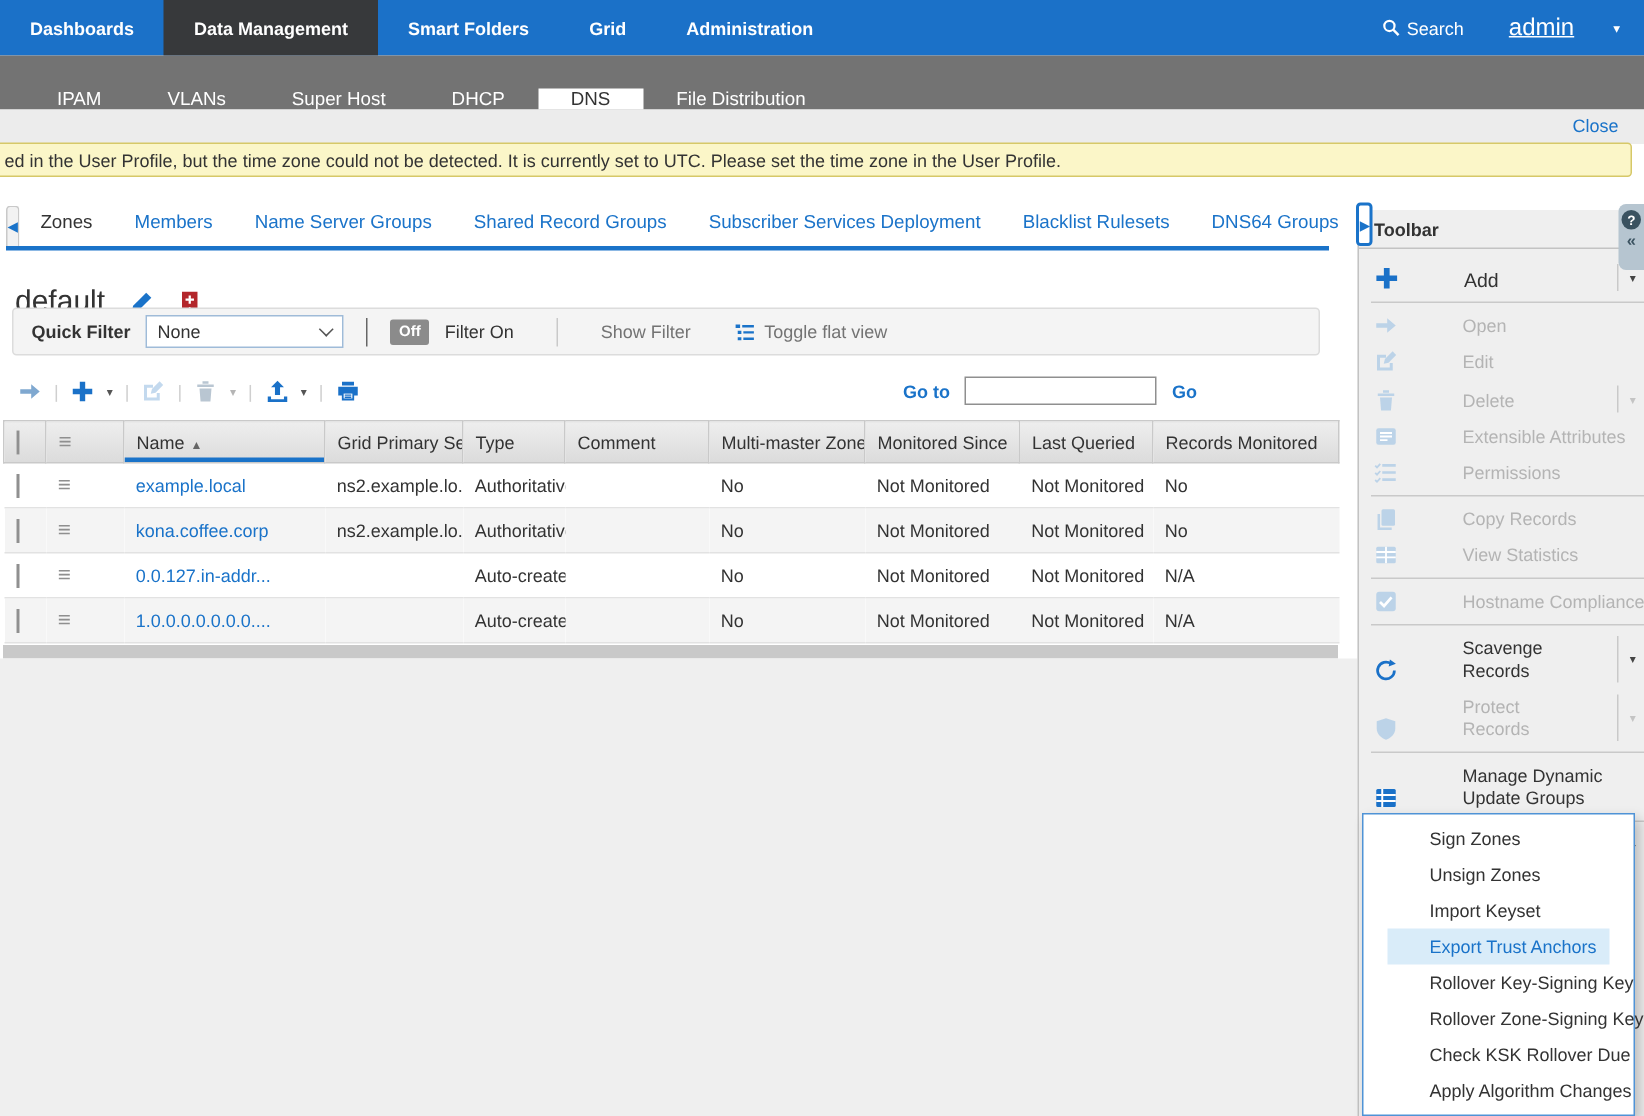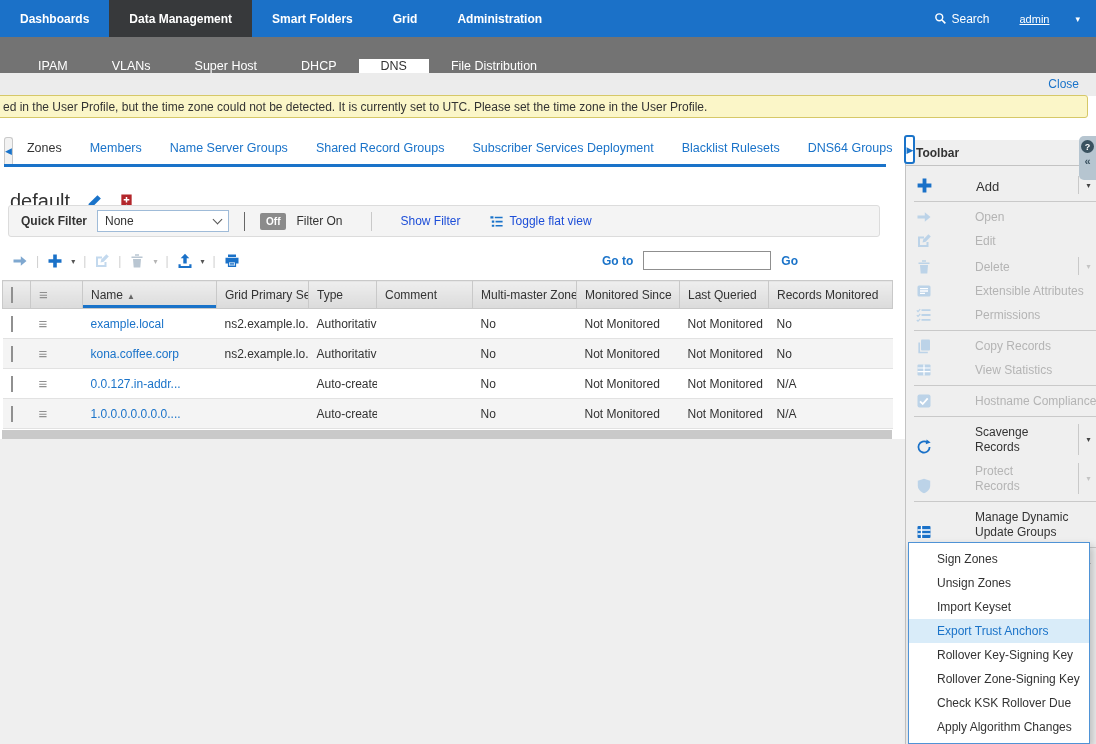--- a/index.html
+++ b/index.html
@@ -9,21 +9,21 @@
     font-family:"Liberation Sans", sans-serif; font-size:12px; color:#333; background:#fff;
   }
   svg { display:block; }
 
   
   .topnav { position:absolute; top:0; left:0; right:0; height:37px; background:#1b71c8; display:flex; align-items:stretch; }
   .topnav-item { display:flex; align-items:center; padding:0 20px; color:#fff; font-weight:bold; font-size:12px; cursor:pointer; }
   .topnav-item.active { background:#37393b; }
   .topnav-right { margin-left:auto; display:flex; align-items:center; padding-right:16px; gap:8px; color:#fff; }
   .search-box { display:flex; align-items:center; gap:4px; }
-  .user-name { margin-left:22px; font-size:11px;text-decoration:underline; }
+  .user-name { margin-left:22px; font-size:16px;text-decoration:underline; }
   .user-caret { margin-left:18px; font-size:9px; }
 
   
   .subnav { position:absolute; top:37px; left:0; right:0; height:36px; background:#737373; display:flex; align-items:flex-end;padding-left:16px; }
   .subnav-item { display:flex; align-items:center; padding:0 22px; color:#fff; font-size:12.5px; cursor:pointer; }
   .subnav-item.active { background:#fff; color:#333; }
 
   
   .notice-strip { position:absolute; top:73px; left:0; right:0; height:23px; background:#ececec; }
   .close-link { position:absolute; right:17px; top:4px; color:#1a73c9; cursor:pointer; }
@@ -48,21 +48,21 @@
 
   .filterbar { position:absolute; top:87px; left:8px; width:872px; height:32px; background:#f4f4f4; border:1px solid #dcdcdc;
                border-radius:3px; display:flex; align-items:center; padding:0 12px; gap:10px; }
   .qf-label { font-weight:bold; }
   .qf-select { width:132px; height:22px; background:#fff; border:1px solid #9fbbd8; display:flex; align-items:center;
                justify-content:space-between; padding:0 7px; cursor:pointer; }
   .chev { width:7px; height:7px; border-right:1.6px solid #555; border-bottom:1.6px solid #555; transform:rotate(45deg); margin-top:-4px; }
   .vdiv { width:1px; height:19px; background:#666; margin:0 5px; }
   .vdiv.light { background:#c9c9c9; }
   .off-btn { background:#8b8b8b; color:#fff; font-size:10px; font-weight:bold; padding:3px 6px; border-radius:2px; cursor:pointer; }
-  .link { color:#1d4ed8; cursor:pointer; }
+  .link { color:#737373; cursor:pointer; }
   .flatview { display:flex; align-items:center; gap:6px; }
 
   .actions { position:absolute; top:135px; left:12px; display:flex; align-items:center; gap:8px; }
   .act-ic { width:16px; height:16px; cursor:pointer; }
   .act-sep { color:#cfcfcf; }
   .caret-sm { font-size:8px; color:#555; cursor:pointer; }
   .caret-sm.dim { color:#b5b5b5; }
   .ic-en { color:#1a71c8; }
   .ic-open-dis { color:#7fa8d0; }
   .ic-edit-dis { color:#c3d9ee; }
@@ -103,21 +103,21 @@
   .tb-caret { width:20px; align-self:stretch; min-height:18px; border-left:1px solid #c9c9c9; margin-left:4px;
               display:flex; align-items:center; justify-content:center; font-size:8px; color:#444; }
   .tb-item.disabled { cursor:default; }
   .tb-item.disabled .tb-ic { color:#bcd3e8; }
   .tb-item.disabled .tb-label { color:#b4b4b4; }
   .tb-item.disabled .tb-caret { color:#c4c4c4; }
   .tb-sep { border-top:1px solid #c9c9c9; margin:3px 8px; }
 
   
   .menu { position:absolute; top:542px; left:908px; width:182px; background:#fff; border:1px solid #4f93d6;
-          box-shadow:3px 4px 8px rgba(0,0,0,.22); padding:4px 0; z-index:5; }
+          box-shadow:3px 4px 8px rgba(0,0,0,.22); padding:4px 16px; z-index:5; }
   .menu-item { height:24px; line-height:24px; padding-left:28px; color:#333; cursor:pointer; white-space:nowrap; }
   .menu-item.active { background:#d9ecf9; color:#1a73c9; }
 
   
   .edge-tab { position:absolute; top:136px; right:0; width:17px; height:44px; background:#b6c5d0;
               border-radius:5px 0 0 5px; display:flex; flex-direction:column; align-items:center; padding-top:4px; }
   .help-ic { width:13px; height:13px; border-radius:50%; background:#3a5260; color:#fff; font-size:9px; font-weight:bold;
              display:flex; align-items:center; justify-content:center; cursor:pointer; }
   .collapse-ic { color:#3a5260; font-weight:bold; font-size:11px; line-height:13px; margin-top:2px; cursor:pointer; }
 </style>

